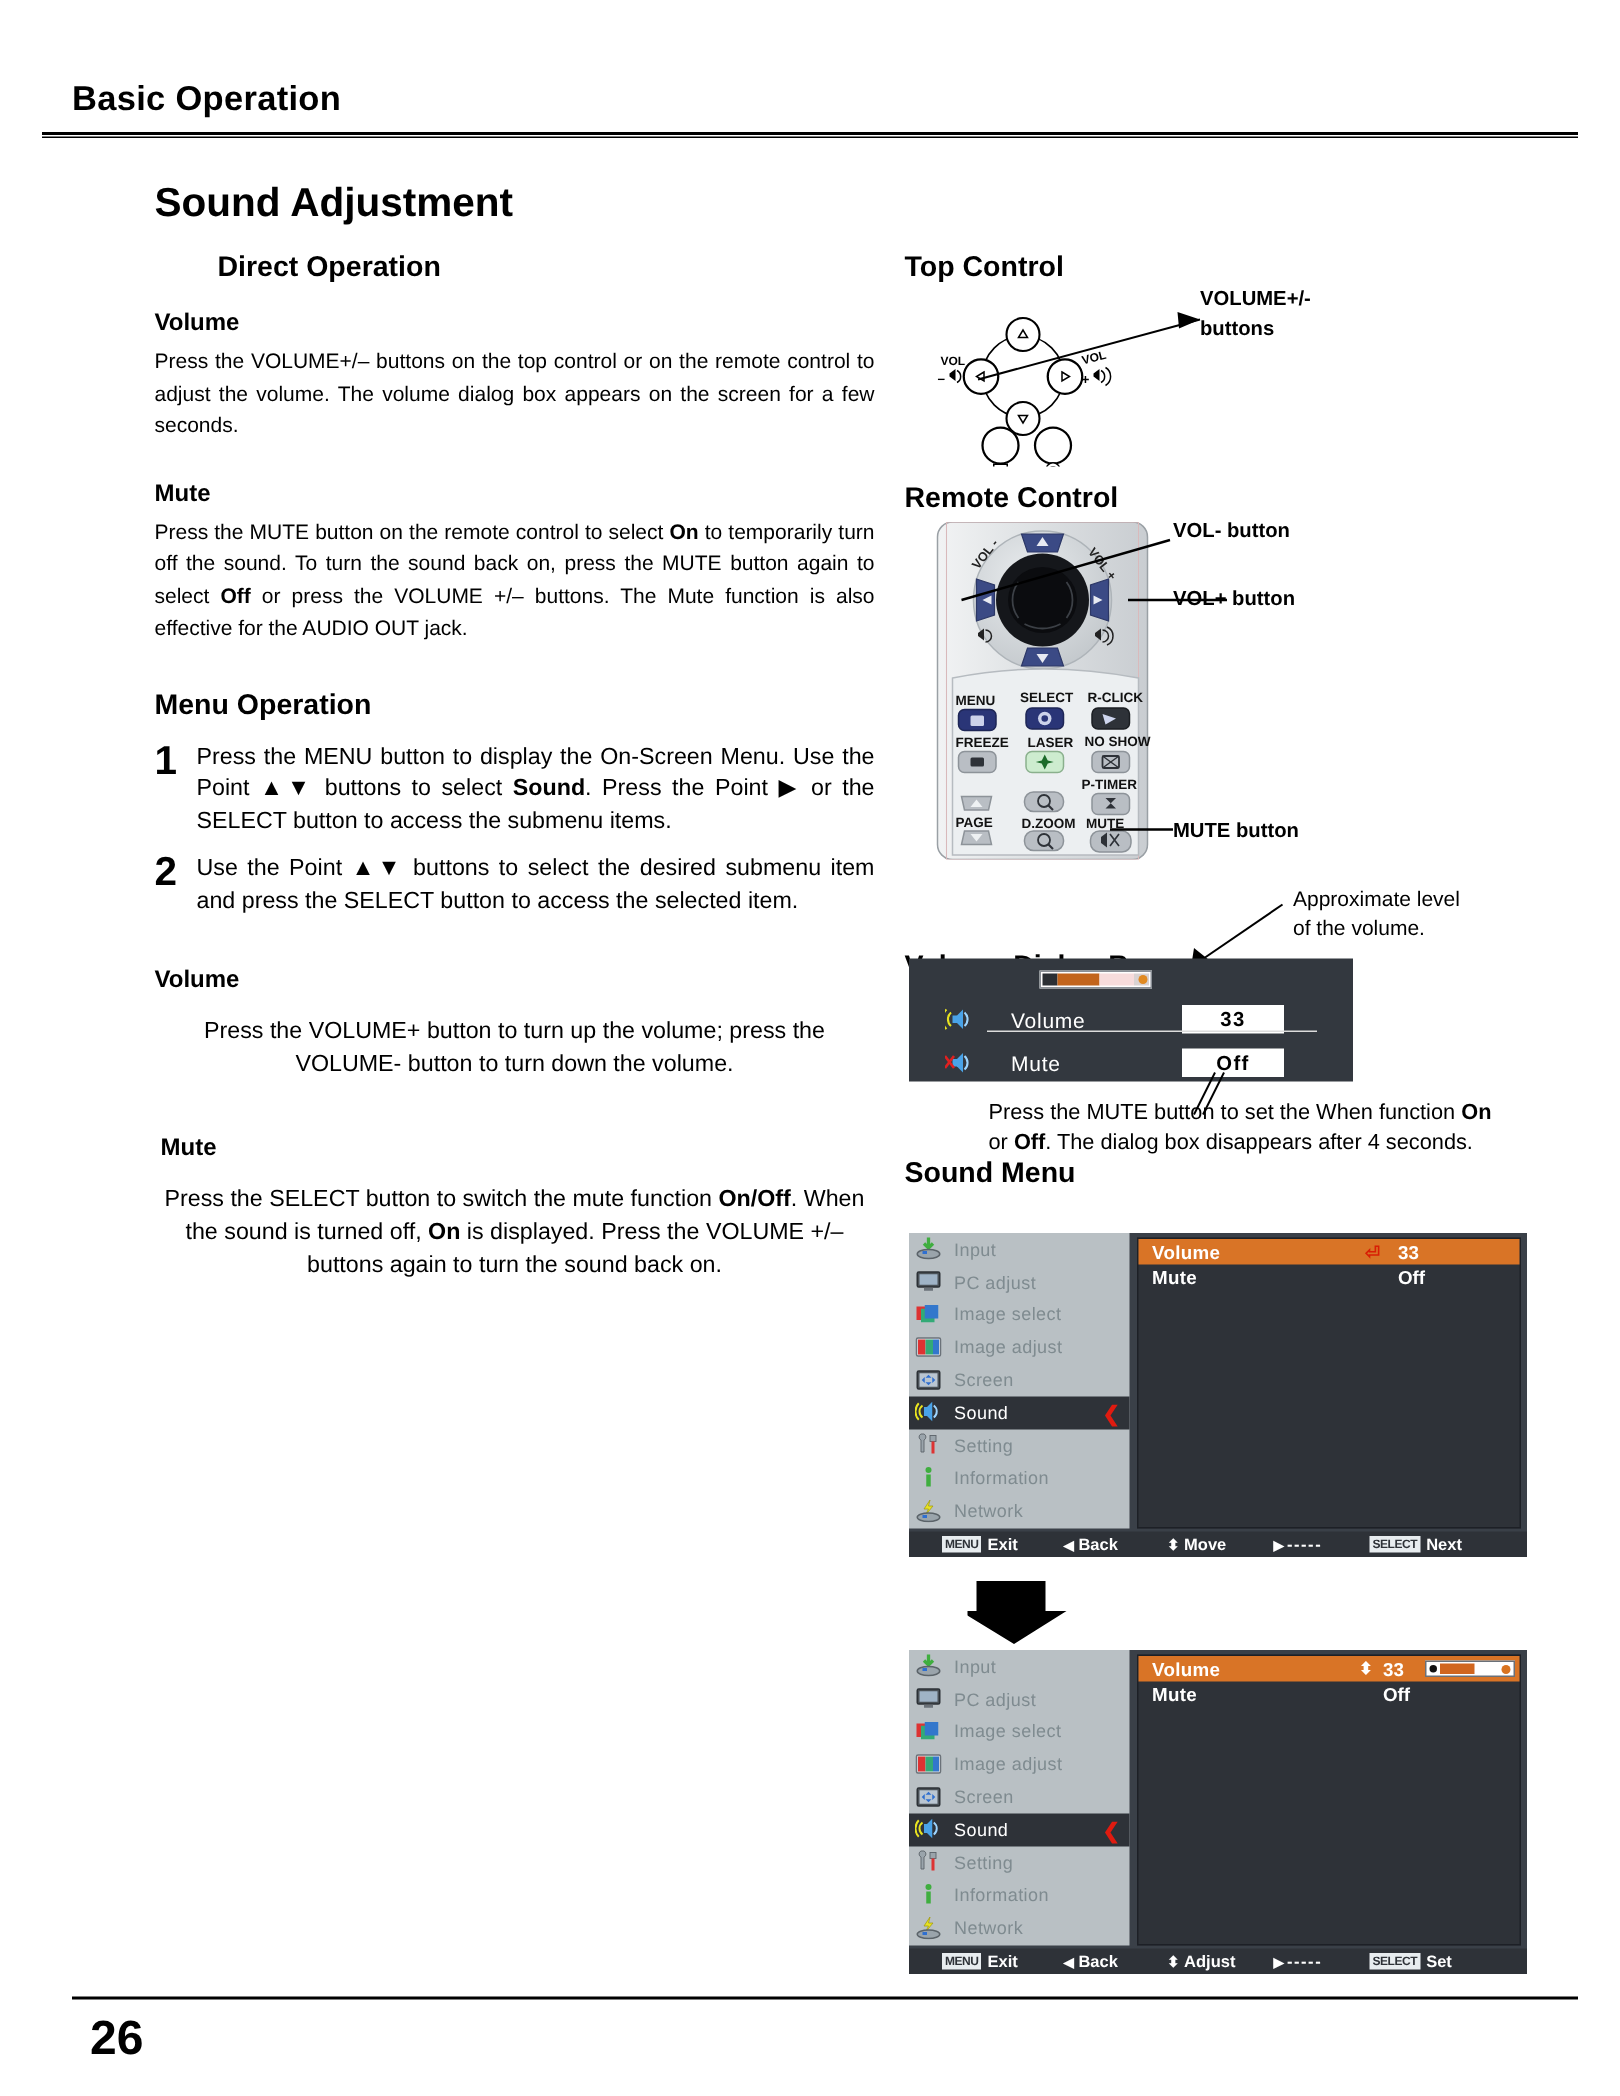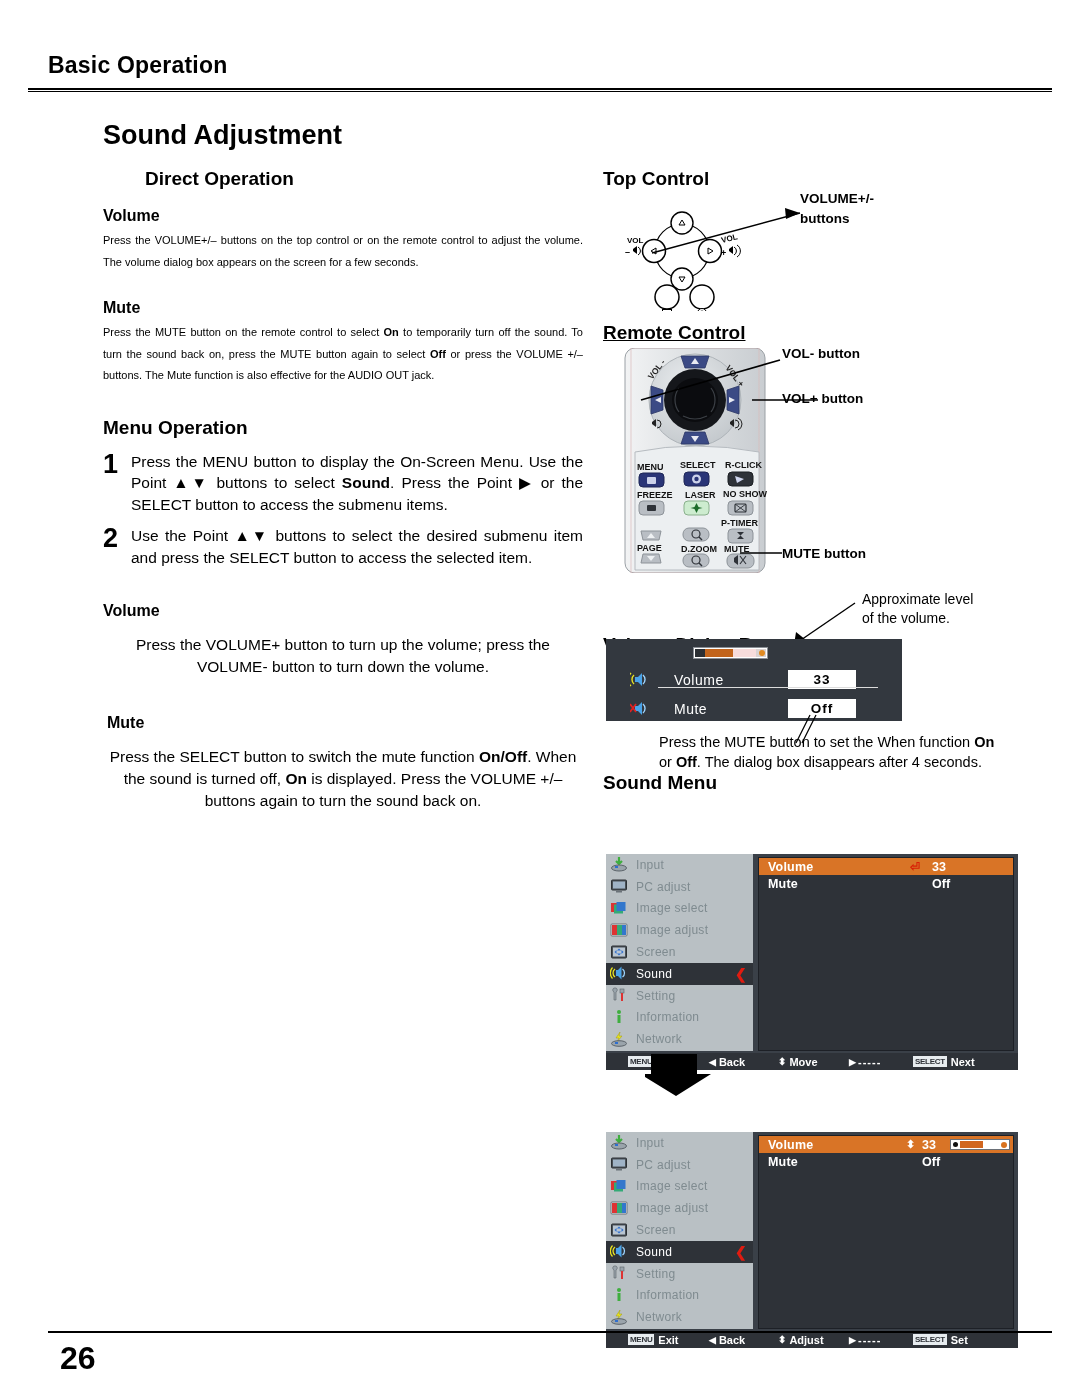--- a/index.html
+++ b/index.html
@@ -27,21 +27,21 @@
   
   .h1-title {
     position:absolute; left:103px; top:120px;
     font-size:27px; font-weight:bold;
   }
 
   
   .left-col { position:absolute; left:103px; top:168px; width:480px; }
   .sec-direct-op { font-size:19px; font-weight:bold; margin-bottom:17px;margin-left:42px; }
   .sub-h { font-size:16px; font-weight:bold; margin-bottom:5px; }
-  .para { font-size:11px; line-height:21.5px; text-align:justify; }
+  .para { font-size:14px; line-height:21.5px; text-align:justify; }
   .gap-lg { height:26px; }
 
   .sec-menu-op { font-size:19px; font-weight:bold; margin-top:30px; margin-bottom:12px;}
 
   .step { display:flex; align-items:flex-start; margin-bottom:10px; }
   .step-num {
     font-size:27px; font-weight:bold; width:28px; flex:0 0 28px;
     line-height:26px; padding-top:0px;
   }
   .step-txt { font-size:15.5px; line-height:21.5px; text-align:justify; flex:1; }
@@ -69,21 +69,21 @@
   .vdb-row { display:flex; align-items:center; height:33px; padding-left:46px; }
   .vdb-label { color:#ffffff; font-size:14px; letter-spacing:.5px; }
   .vdb-value {
     position:absolute; right:46px; width:68px; height:19px;
     background:#ffffff; color:#000; font-size:13.5px; font-weight:bold;
     display:flex; align-items:center; justify-content:center; letter-spacing:1px;
   }
   .vdb-sep { position:absolute; left:52px; right:24px; height:1px; background:#dcdcdc; }
 
   
-  .osd { position:absolute; width:412px; height:216px; background:#3a4048;margin-top:32px; }
+  .osd { position:absolute; width:412px; height:216px; background:#3a4048; }
   .osd-side {
     position:absolute; left:0; top:0; width:147px; height:197px;
     background:#b9c0c4;
   }
   .osd-item {
     display:flex; align-items:center; height:21.8px; padding-left:4px;
     font-size:12px; color:#7f8b90; letter-spacing:.3px;
   }
   .osd-item.sel { background:#2e3238; color:#ffffff; position:relative; }
   .osd-item .ic { width:20px; height:17px; flex:0 0 20px; margin-right:6px; position:relative;}
@@ -214,21 +214,21 @@
       <path d="M27 57 L175 17" fill="none" stroke="#000" stroke-width="1.4"></path>
       <path d="M160 12 L175 17 L161 23 z" fill="#000"></path>
     </svg>
   </div>
 
   <div style="position:absolute; left:800px; top:190px;" class="callout">
     <div>VOLUME+/-</div>
     <div style="margin-top:3px;">buttons</div>
   </div>
 
-  <div style="position:absolute; left:603px; top:322px;text-decoration:underline;" class="rc-h">Remote Control</div>
+  <div style="position:absolute; left:603px; top:322px;" class="rc-h">Remote Control</div>
 
   <div class="remote-wrap">
     <svg width="165" height="225" viewBox="0 0 165 225">
       <defs>
         <linearGradient id="bodyGrad" x1="0" y1="0" x2="1" y2="0">
           <stop offset="0%" stop-color="#f2f3f4"></stop>
           <stop offset="35%" stop-color="#e2e5e7"></stop>
           <stop offset="100%" stop-color="#c9cdd1"></stop>
         </linearGradient>
         <radialGradient id="dialGrad" cx="40%" cy="35%" r="70%">

